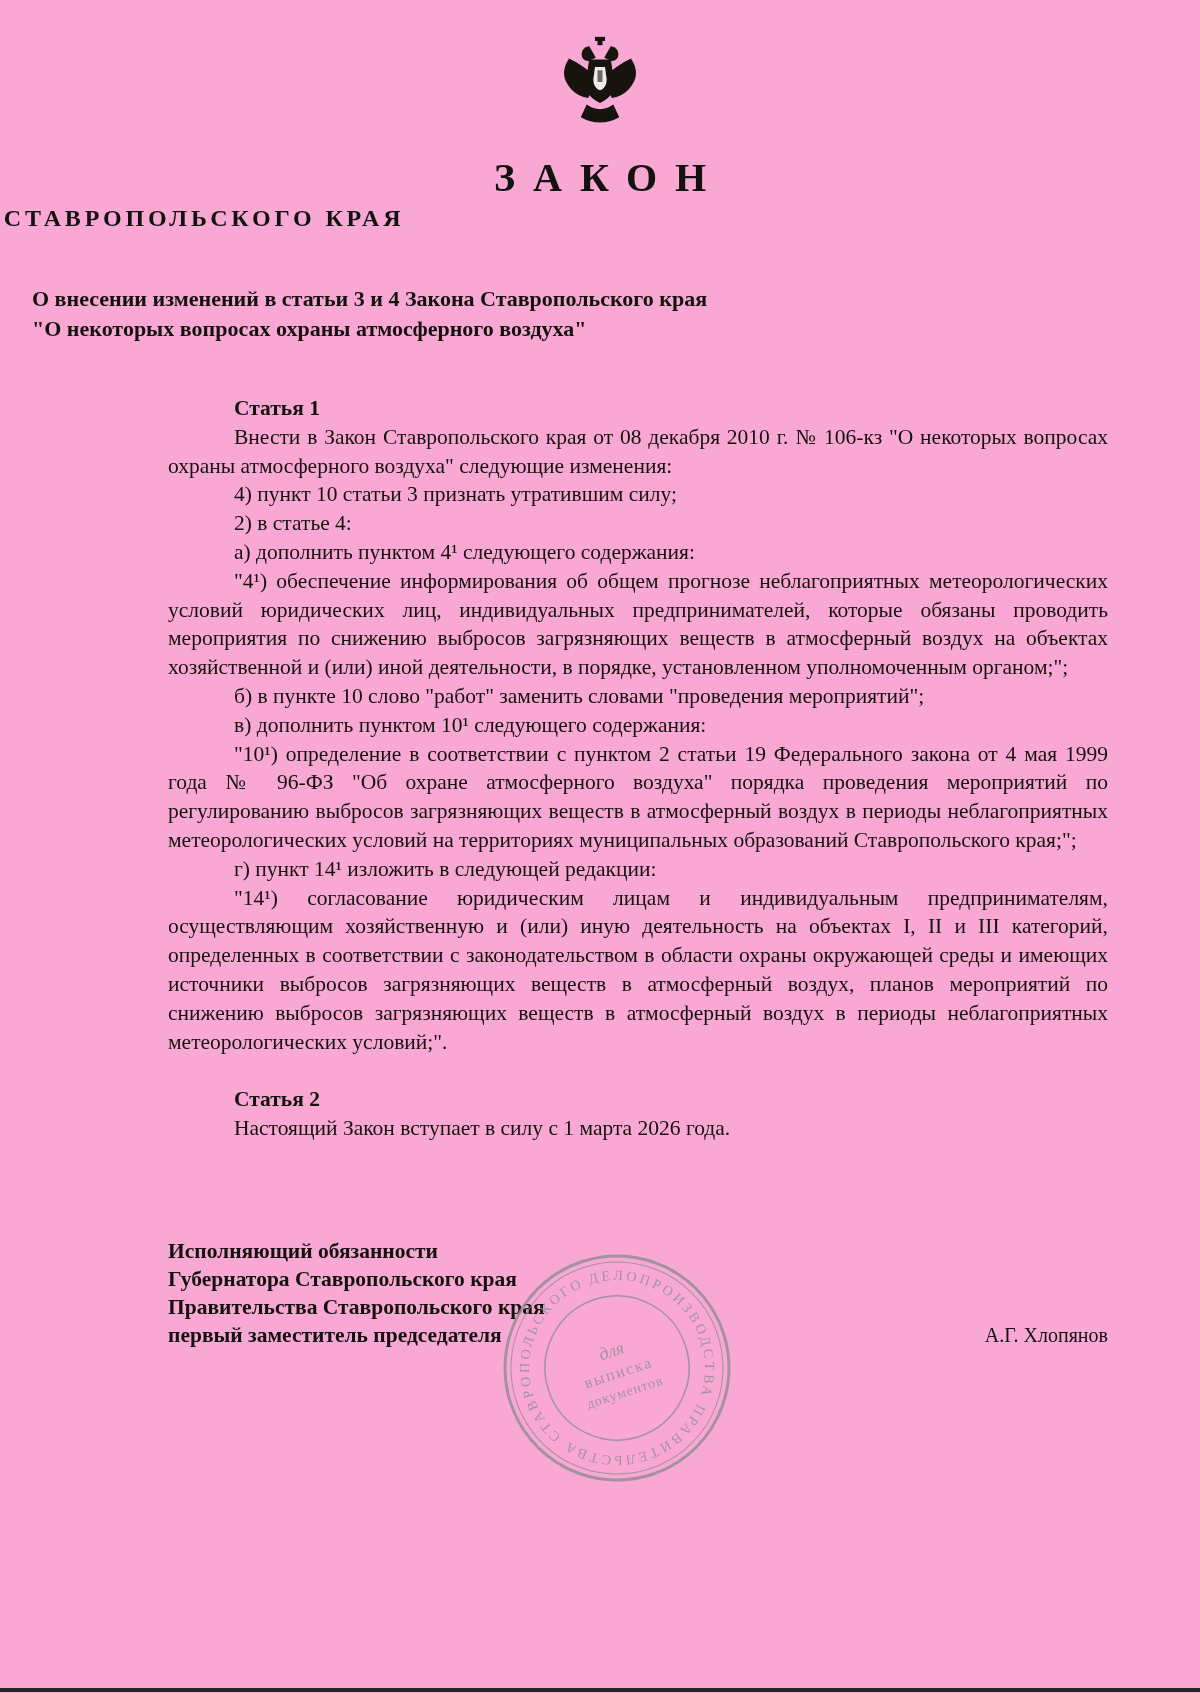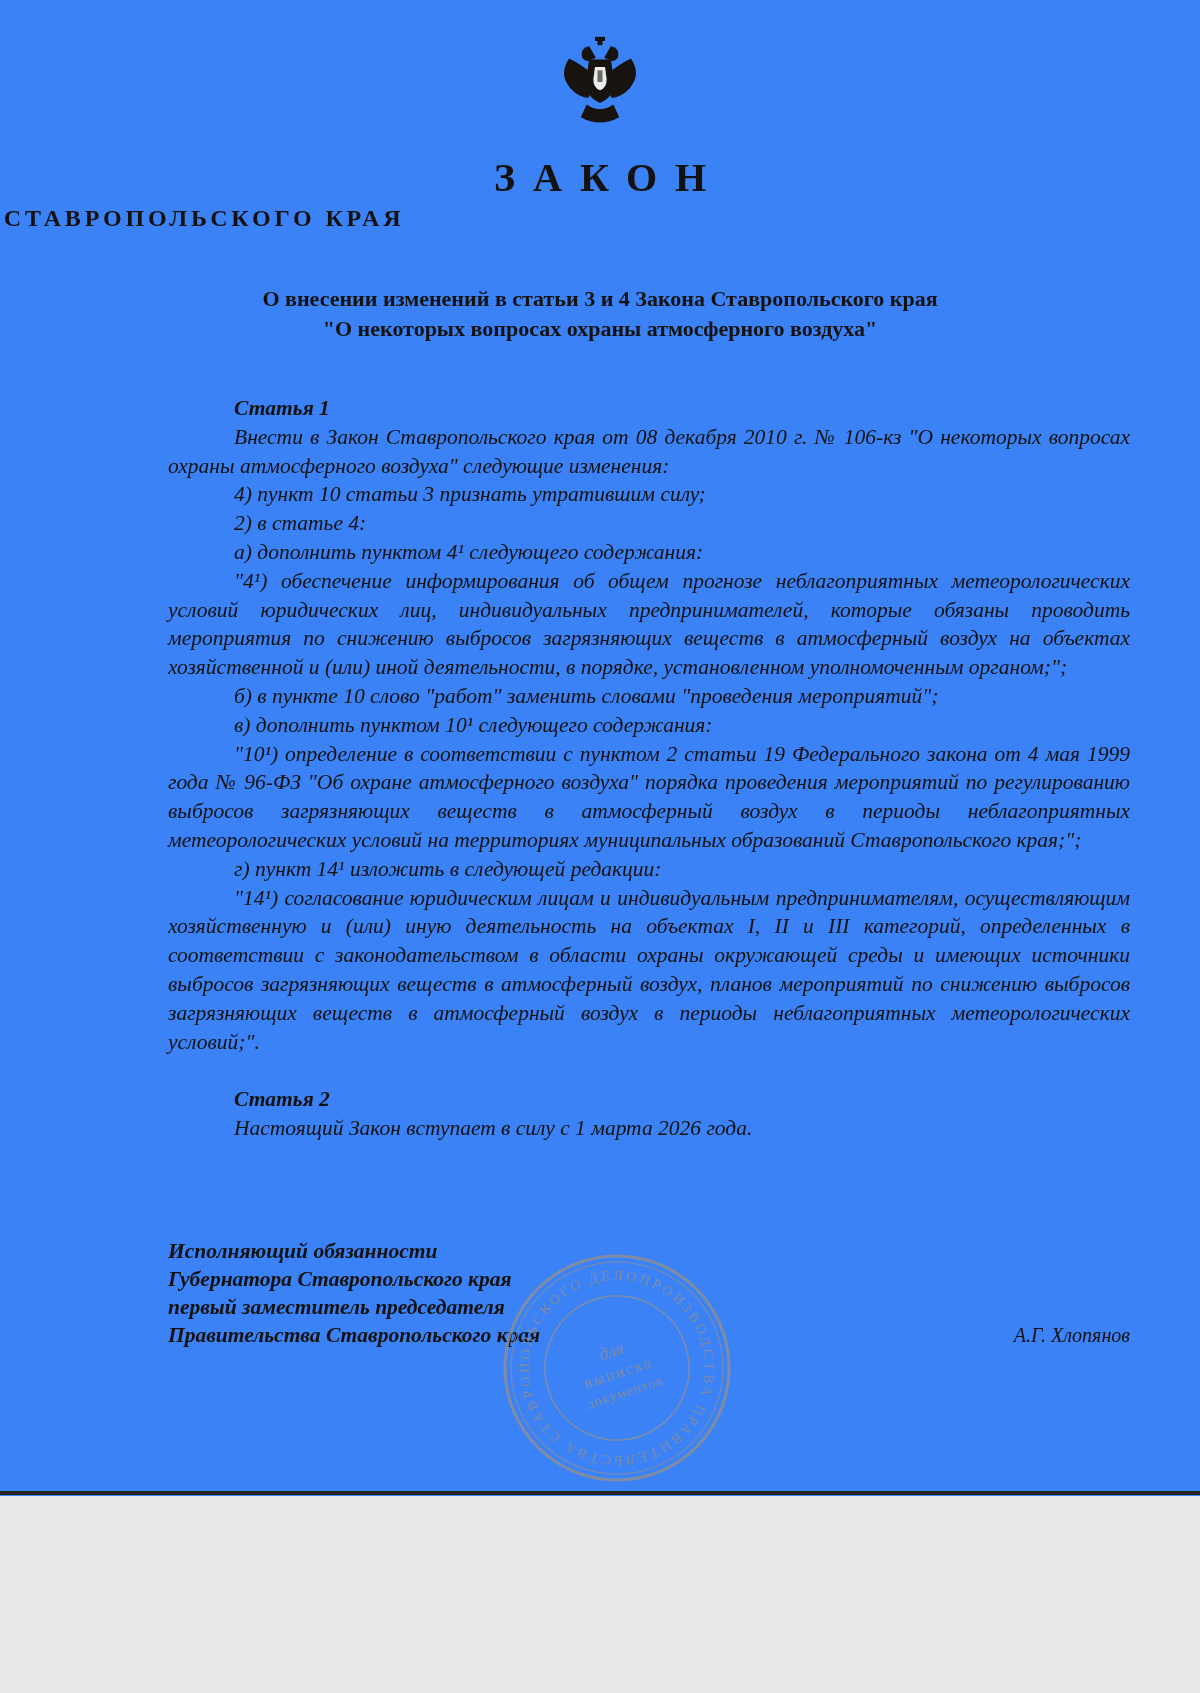--- a/index.html
+++ b/index.html
@@ -1,45 +1,45 @@
 <!DOCTYPE html>
 <html lang="ru"><head>
 <meta charset="utf-8">
 <style>
   * { margin:0; padding:0; box-sizing:border-box; }
   html,body { background:#e9e9e9; }
   body { font-family:"Liberation Serif", serif; color:#141210; }
   .page {
     position:relative;
-    width:1200px; height:1496px;
+    width:1200px; height:1693px;
     margin:0 auto;
-    background:#3b82f6;
+    background:#f9a8d4;
     overflow:hidden;
   }
   .emblem-wrap { margin-top:36px; text-align:center; }
   .h-law {
     margin-top:22px;
     text-align:center;
     font-size:40px; font-weight:700;
     letter-spacing:0.45em; text-indent:0.45em;
   }
   .h-region {
     margin-top:4px;
     text-align:left;
     font-size:24px; font-weight:700;
     letter-spacing:0.16em; text-indent:0.16em;
   }
   .doc-title {
     margin-top:52px;
-    text-align:center;
     font-size:22px; font-weight:700;
     line-height:30px;
+    padding-left:32px;
   }
   .content {
-    padding-left:168px; padding-right:70px;font-style:italic;
+    padding-left:168px; padding-right:92px;
   }
   .body-text { margin-top:50px; }
   .body-text p {
     font-size:21.5px;
     line-height:28.8px;
     text-align:justify;
     text-indent:66px;
   }
   .article-heading { font-weight:700; text-align:left; }
   .article2-block { margin-top:29px; }
@@ -124,22 +124,22 @@
 
     <div class="body-text article2-block" style="margin-top:29px;">
       <p class="article-heading">Статья 2</p>
       <p>Настоящий Закон вступает в силу с 1 марта 2026 года.</p>
     </div>
 
     <div class="signature-block">
       <div class="signature-lines">
         <div>Исполняющий обязанности</div>
         <div>Губернатора Ставропольского края</div>
+        <div>Правительства Ставропольского края</div>
         <div>первый заместитель председателя</div>
-        <div>Правительства Ставропольского края</div>
       </div>
       <div class="signature-name">А.Г. Хлопянов</div>
     </div>
 
   </div>
 
   <div class="stamp">
     <svg width="240" height="240" viewBox="0 0 240 240" style="transform:rotate(-18deg);" aria-hidden="true">
       <g stroke="#8f8f93" fill="none">
         <circle cx="120" cy="120" r="112" stroke-width="3"></circle>

